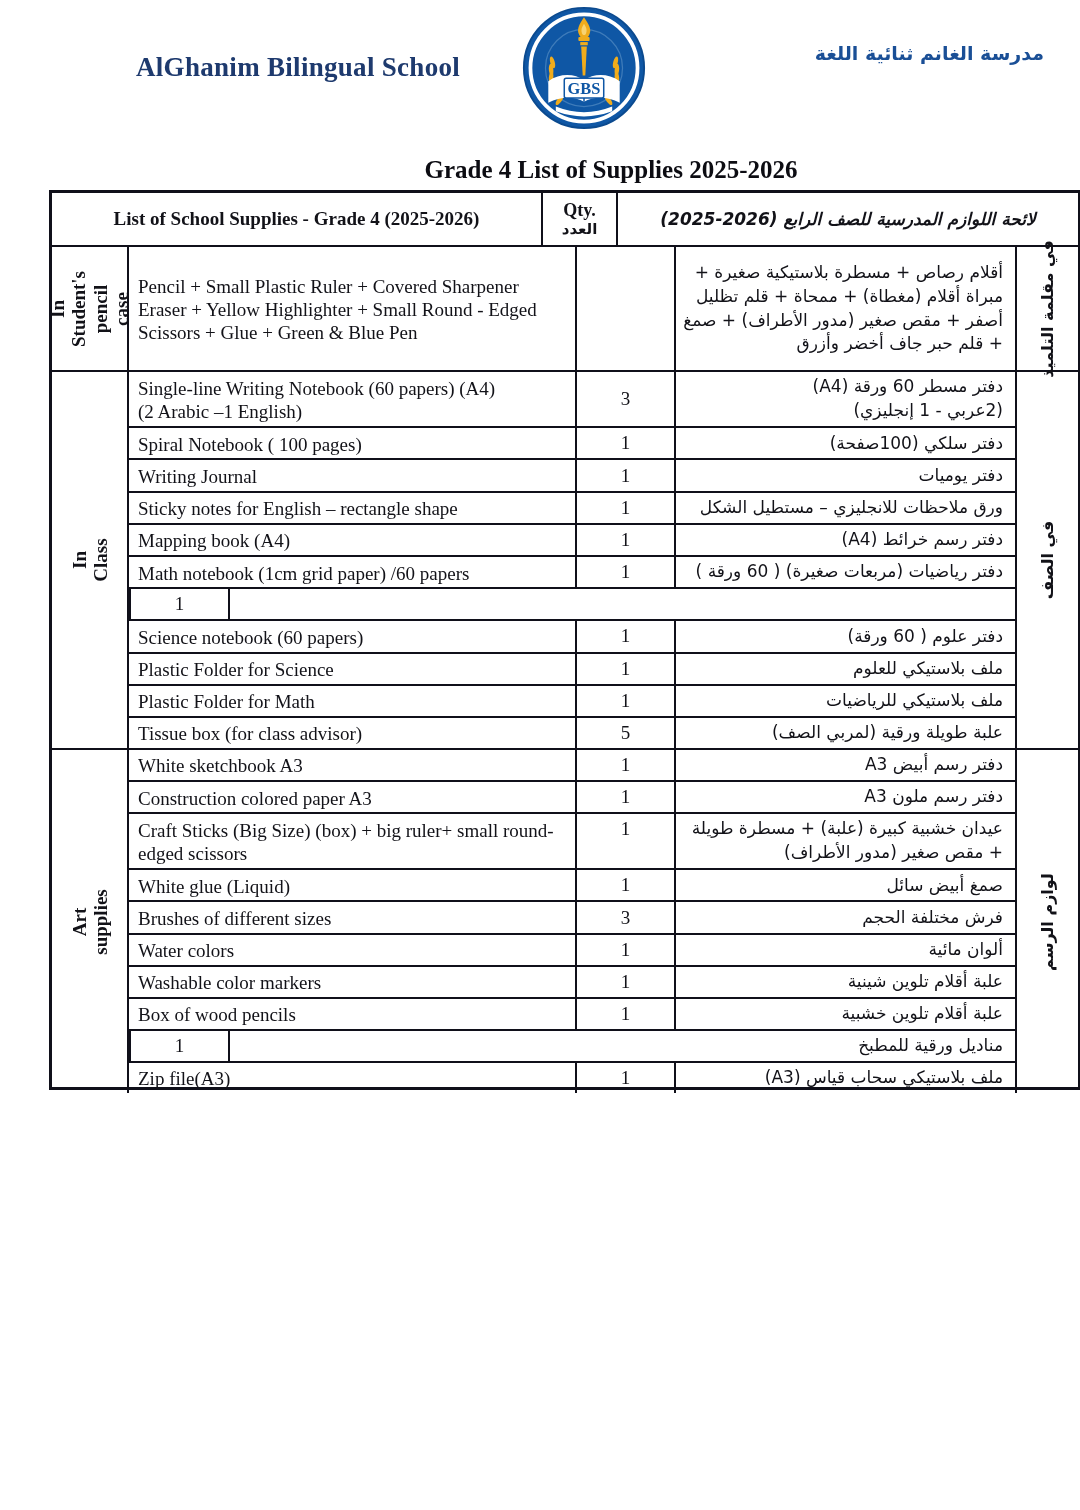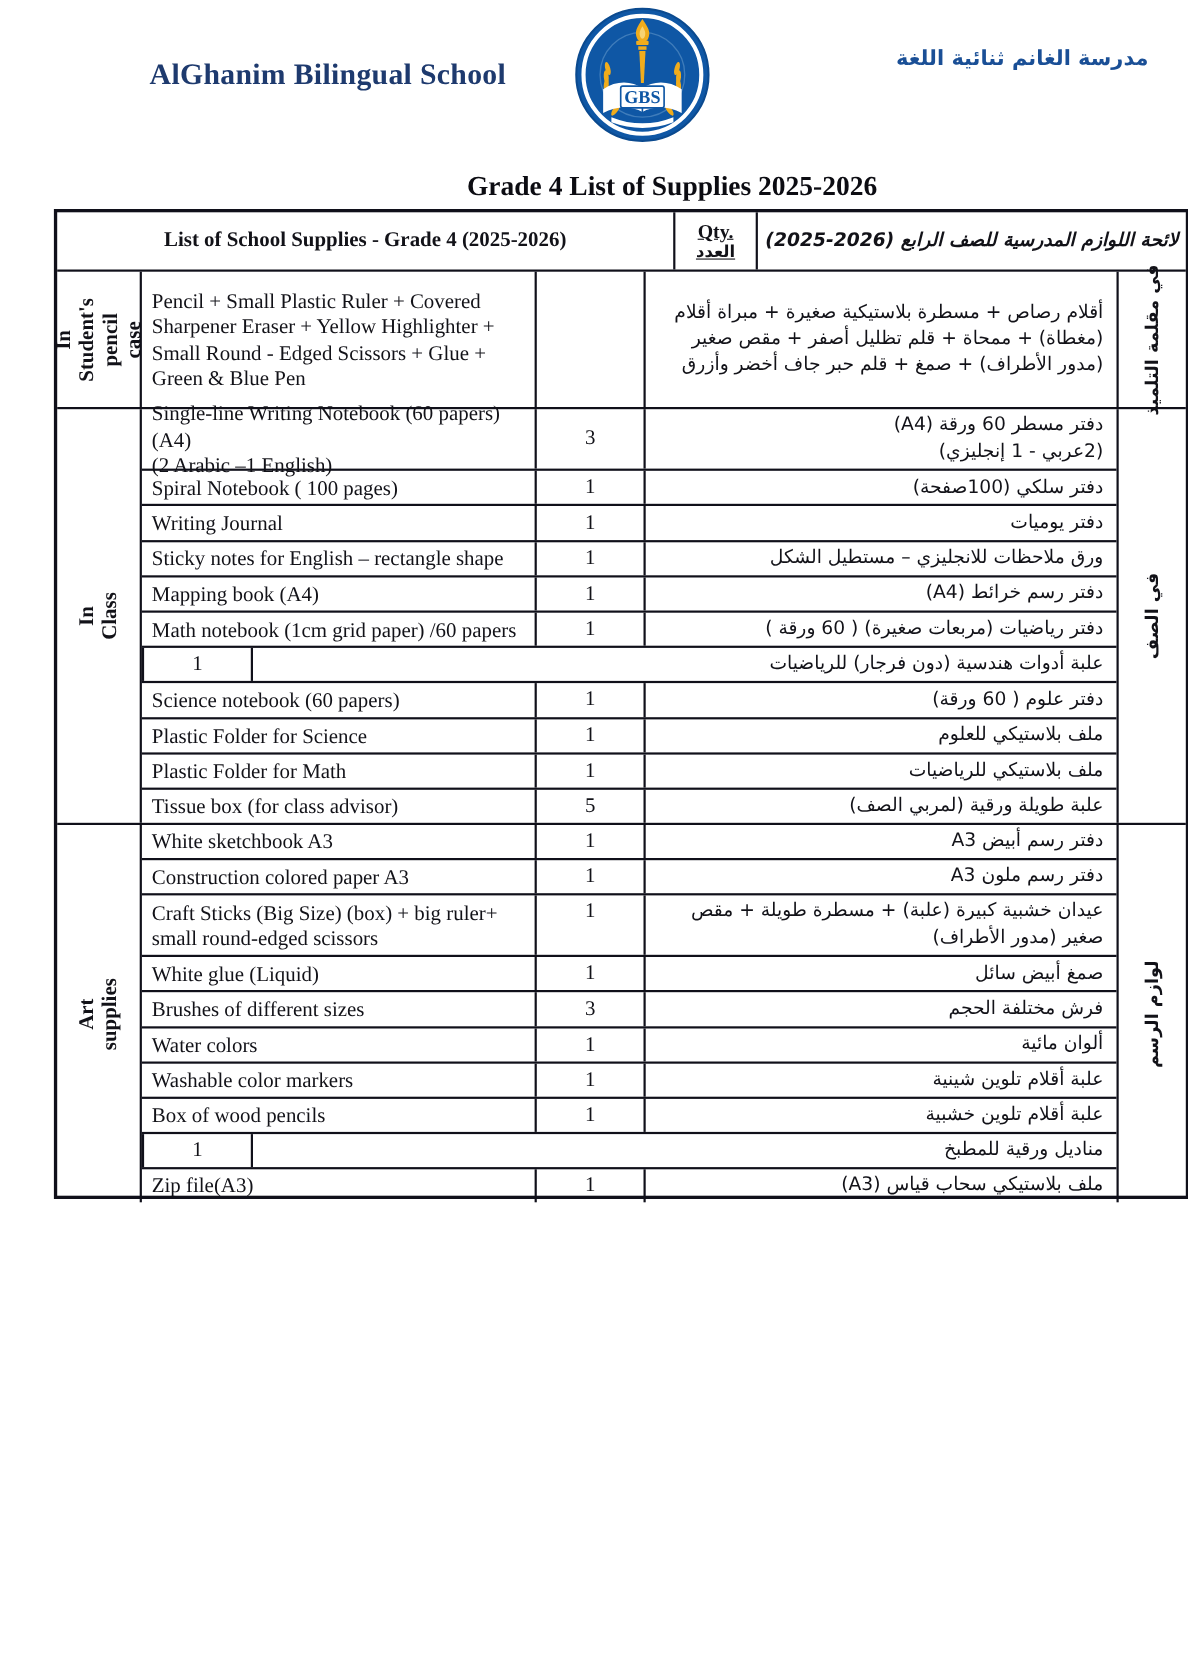--- a/index.html
+++ b/index.html
@@ -15,25 +15,25 @@
   .logo-wrap{position:absolute;left:498px;top:6px;width:124px;height:124px;}
 
   
   .doc-title{position:absolute;top:156px;left:47px;width:1080px;text-align:center;
              font-size:25px;font-weight:bold;color:#0c0c12;}
 
   
   .tbl{position:absolute;left:25px;top:190px;width:1032px;height:900px;box-sizing:border-box;
        border:3px solid #10101a;display:flex;flex-direction:column;}
   .thead{flex:none;height:52px;display:flex;border-bottom:2px solid #10101a;}
-  .th-en{width:560px;flex:none;display:flex;align-items:center;justify-content:center;
+  .th-en{width:489px;flex:none;display:flex;align-items:center;justify-content:center;
          font-weight:bold;font-size:19px;}
   .th-qty{width:73px;flex:none;border-left:2px solid #10101a;border-right:2px solid #10101a;
           display:flex;flex-direction:column;align-items:center;justify-content:center;
-          font-weight:bold;font-size:18px;line-height:1.15;text-decoration:underline;}
+          font-weight:bold;font-size:18px;line-height:1.15;}
   .th-qty .ar-line{font-family:"DejaVu Sans",sans-serif;font-size:15px;}
   .th-ar{flex:1;direction:rtl;display:flex;align-items:center;justify-content:center;
          font-weight:bold;font-size:17px;font-family:"DejaVu Sans",sans-serif;font-style:italic;}
 
   .sec{flex:none;display:flex;border-bottom:2px solid #10101a;min-height:0;}
   .sec:last-child{border-bottom:none;}
   .sec-pencil{height:123px;}
   .sec-class{height:376px;}
   .sec-art{height:343px;}
 
@@ -42,21 +42,21 @@
   .lbl-right{width:61px;border-left:2px solid #10101a;}
   .vtext{position:absolute;top:50%;left:50%;transform:translate(-50%,-50%) rotate(-90deg);
          font-weight:bold;font-size:19px;line-height:1.12;text-align:center;white-space:pre-line;}
   .vtext.arv{font-size:16px;white-space:nowrap;direction:rtl;font-family:"DejaVu Sans",sans-serif;}
 
   .rows{flex:1;display:flex;flex-direction:column;min-width:0;}
   .row{display:flex;flex:1;border-bottom:2px solid #10101a;min-height:0;}
   .row:last-child{border-bottom:none;}
   .row.tall{flex:1.8;}
   .cell{box-sizing:border-box;min-width:0;}
-  .cell.en{width:357px;flex:none;display:flex;align-items:center;
+  .cell.en{width:446px;flex:none;display:flex;align-items:center;
            padding:2px 4px 0 9px;font-size:19px;line-height:1.22;white-space:pre-line;}
   .cell.qty{width:101px;flex:none;border-left:2px solid #10101a;border-right:2px solid #10101a;
             display:flex;align-items:center;justify-content:center;font-size:19px;}
   .cell.ar{flex:1;direction:rtl;display:flex;align-items:center;text-align:right;
            padding:2px 12px 2px 6px;font-size:17px;line-height:1.4;white-space:pre-line;
            font-family:"DejaVu Sans",sans-serif;}
 </style>
 </head>
 <body>
 
@@ -172,21 +172,20 @@
           <div class="cell qty">1</div>
           <div class="cell ar">دفتر رسم خرائط  (A4)</div>
         </div>
         <div class="row">
           <div class="cell en">Math notebook (1cm grid paper) /60 papers</div>
           <div class="cell qty">1</div>
           <div class="cell ar">دفتر رياضيات (مربعات صغيرة) ( 60 ورقة )</div>
         </div>
         <div class="row">
           <div class="cell qty">1</div>
-          <div class="cell ar">علبة أدوات هندسية (دون فرجار) للرياضيات</div>
         </div>
         <div class="row">
           <div class="cell en">Science notebook (60 papers)</div>
           <div class="cell qty">1</div>
           <div class="cell ar">دفتر علوم ( 60 ورقة)</div>
         </div>
         <div class="row">
           <div class="cell en">Plastic Folder for Science</div>
           <div class="cell qty">1</div>
           <div class="cell ar">ملف بلاستيكي للعلوم</div>

